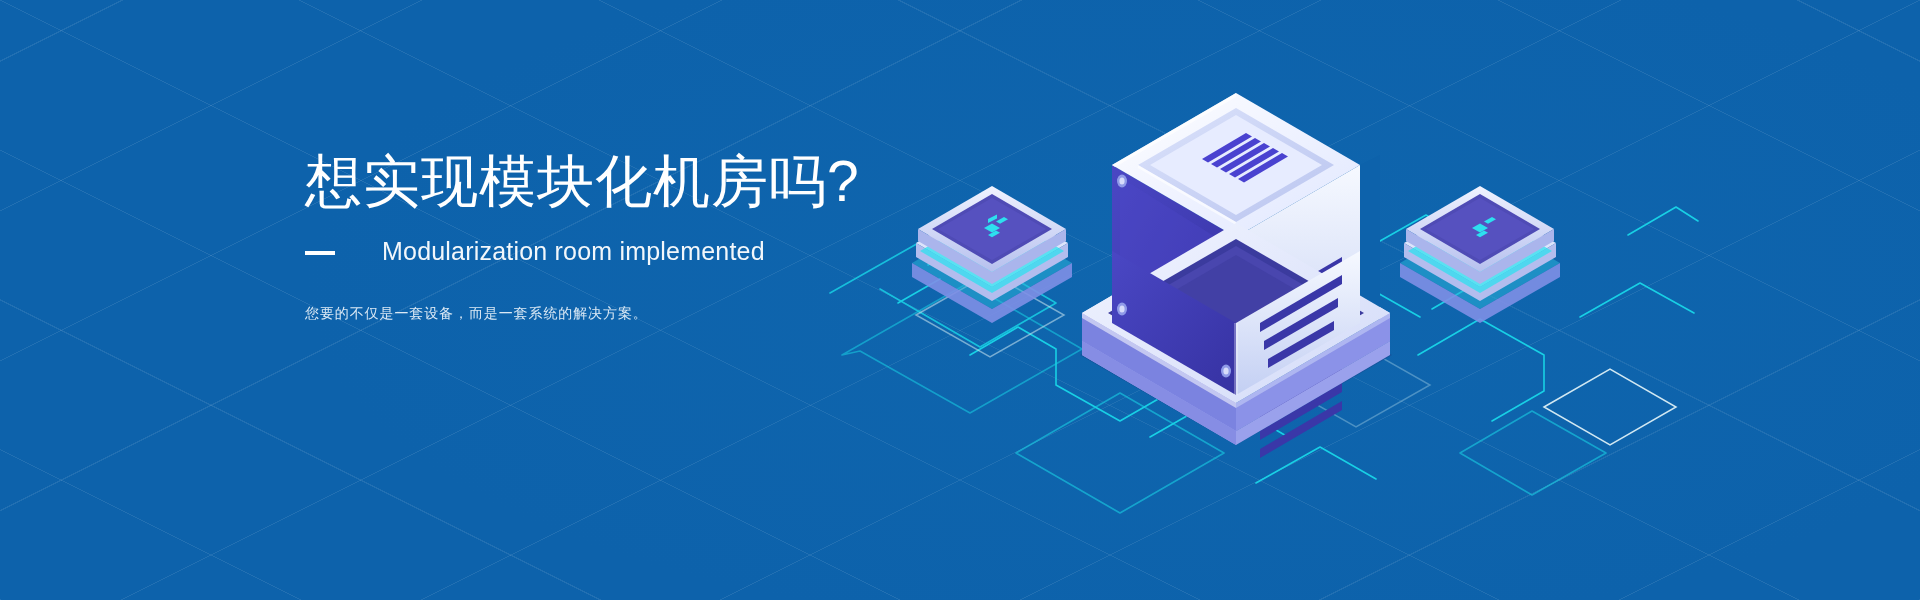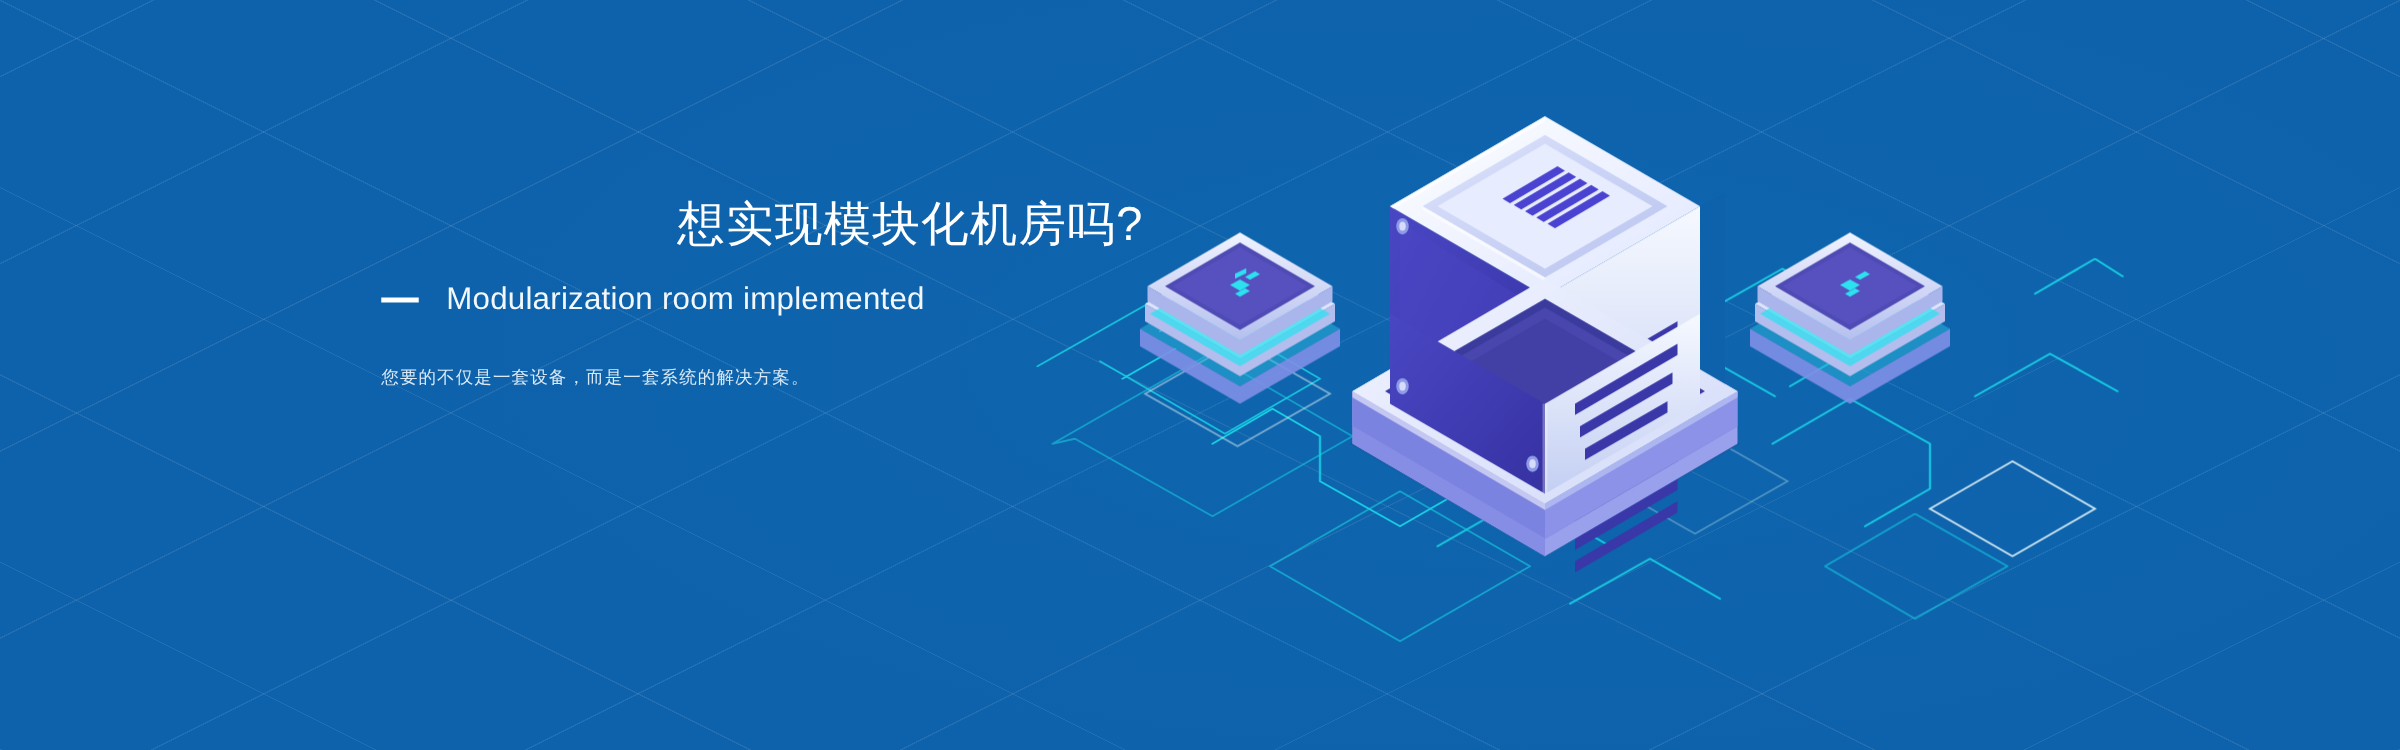--- a/index.html
+++ b/index.html
@@ -43,48 +43,48 @@
   }
 
   
   .text-block {
     position: absolute;
     left: 305px;
     top: 148px;
     width: 620px;
   }
   .headline {
-    margin: 10px;
+    margin: 0;
     color: #ffffff;
-    font-size: 38px;
+    font-size: 57px;
     line-height: 1.18;
     font-weight: 400;
     letter-spacing: 1px;
     white-space: nowrap;
-    text-align: right;
   }
   .sub-row {
     display: flex;
     align-items: center;
     margin-top: 22px;
   }
   .sub-dash {
     width: 30px;
     height: 4px;
     background: #ffffff;
     flex: 0 0 auto;
     margin-right: 22px;
     margin-top: 2px;
   }
   .subtitle {
     color: #f2f7fb;
     font-size: 25px;
     font-weight: 400;
     letter-spacing: 0.2px;
     white-space: nowrap;
+    margin-left: 25px;
   }
   .desc {
     margin-top: 39px;
     color: #dbe9f5;
     font-size: 14px;
     letter-spacing: 0.9px;
     white-space: nowrap;
   }
 
   

